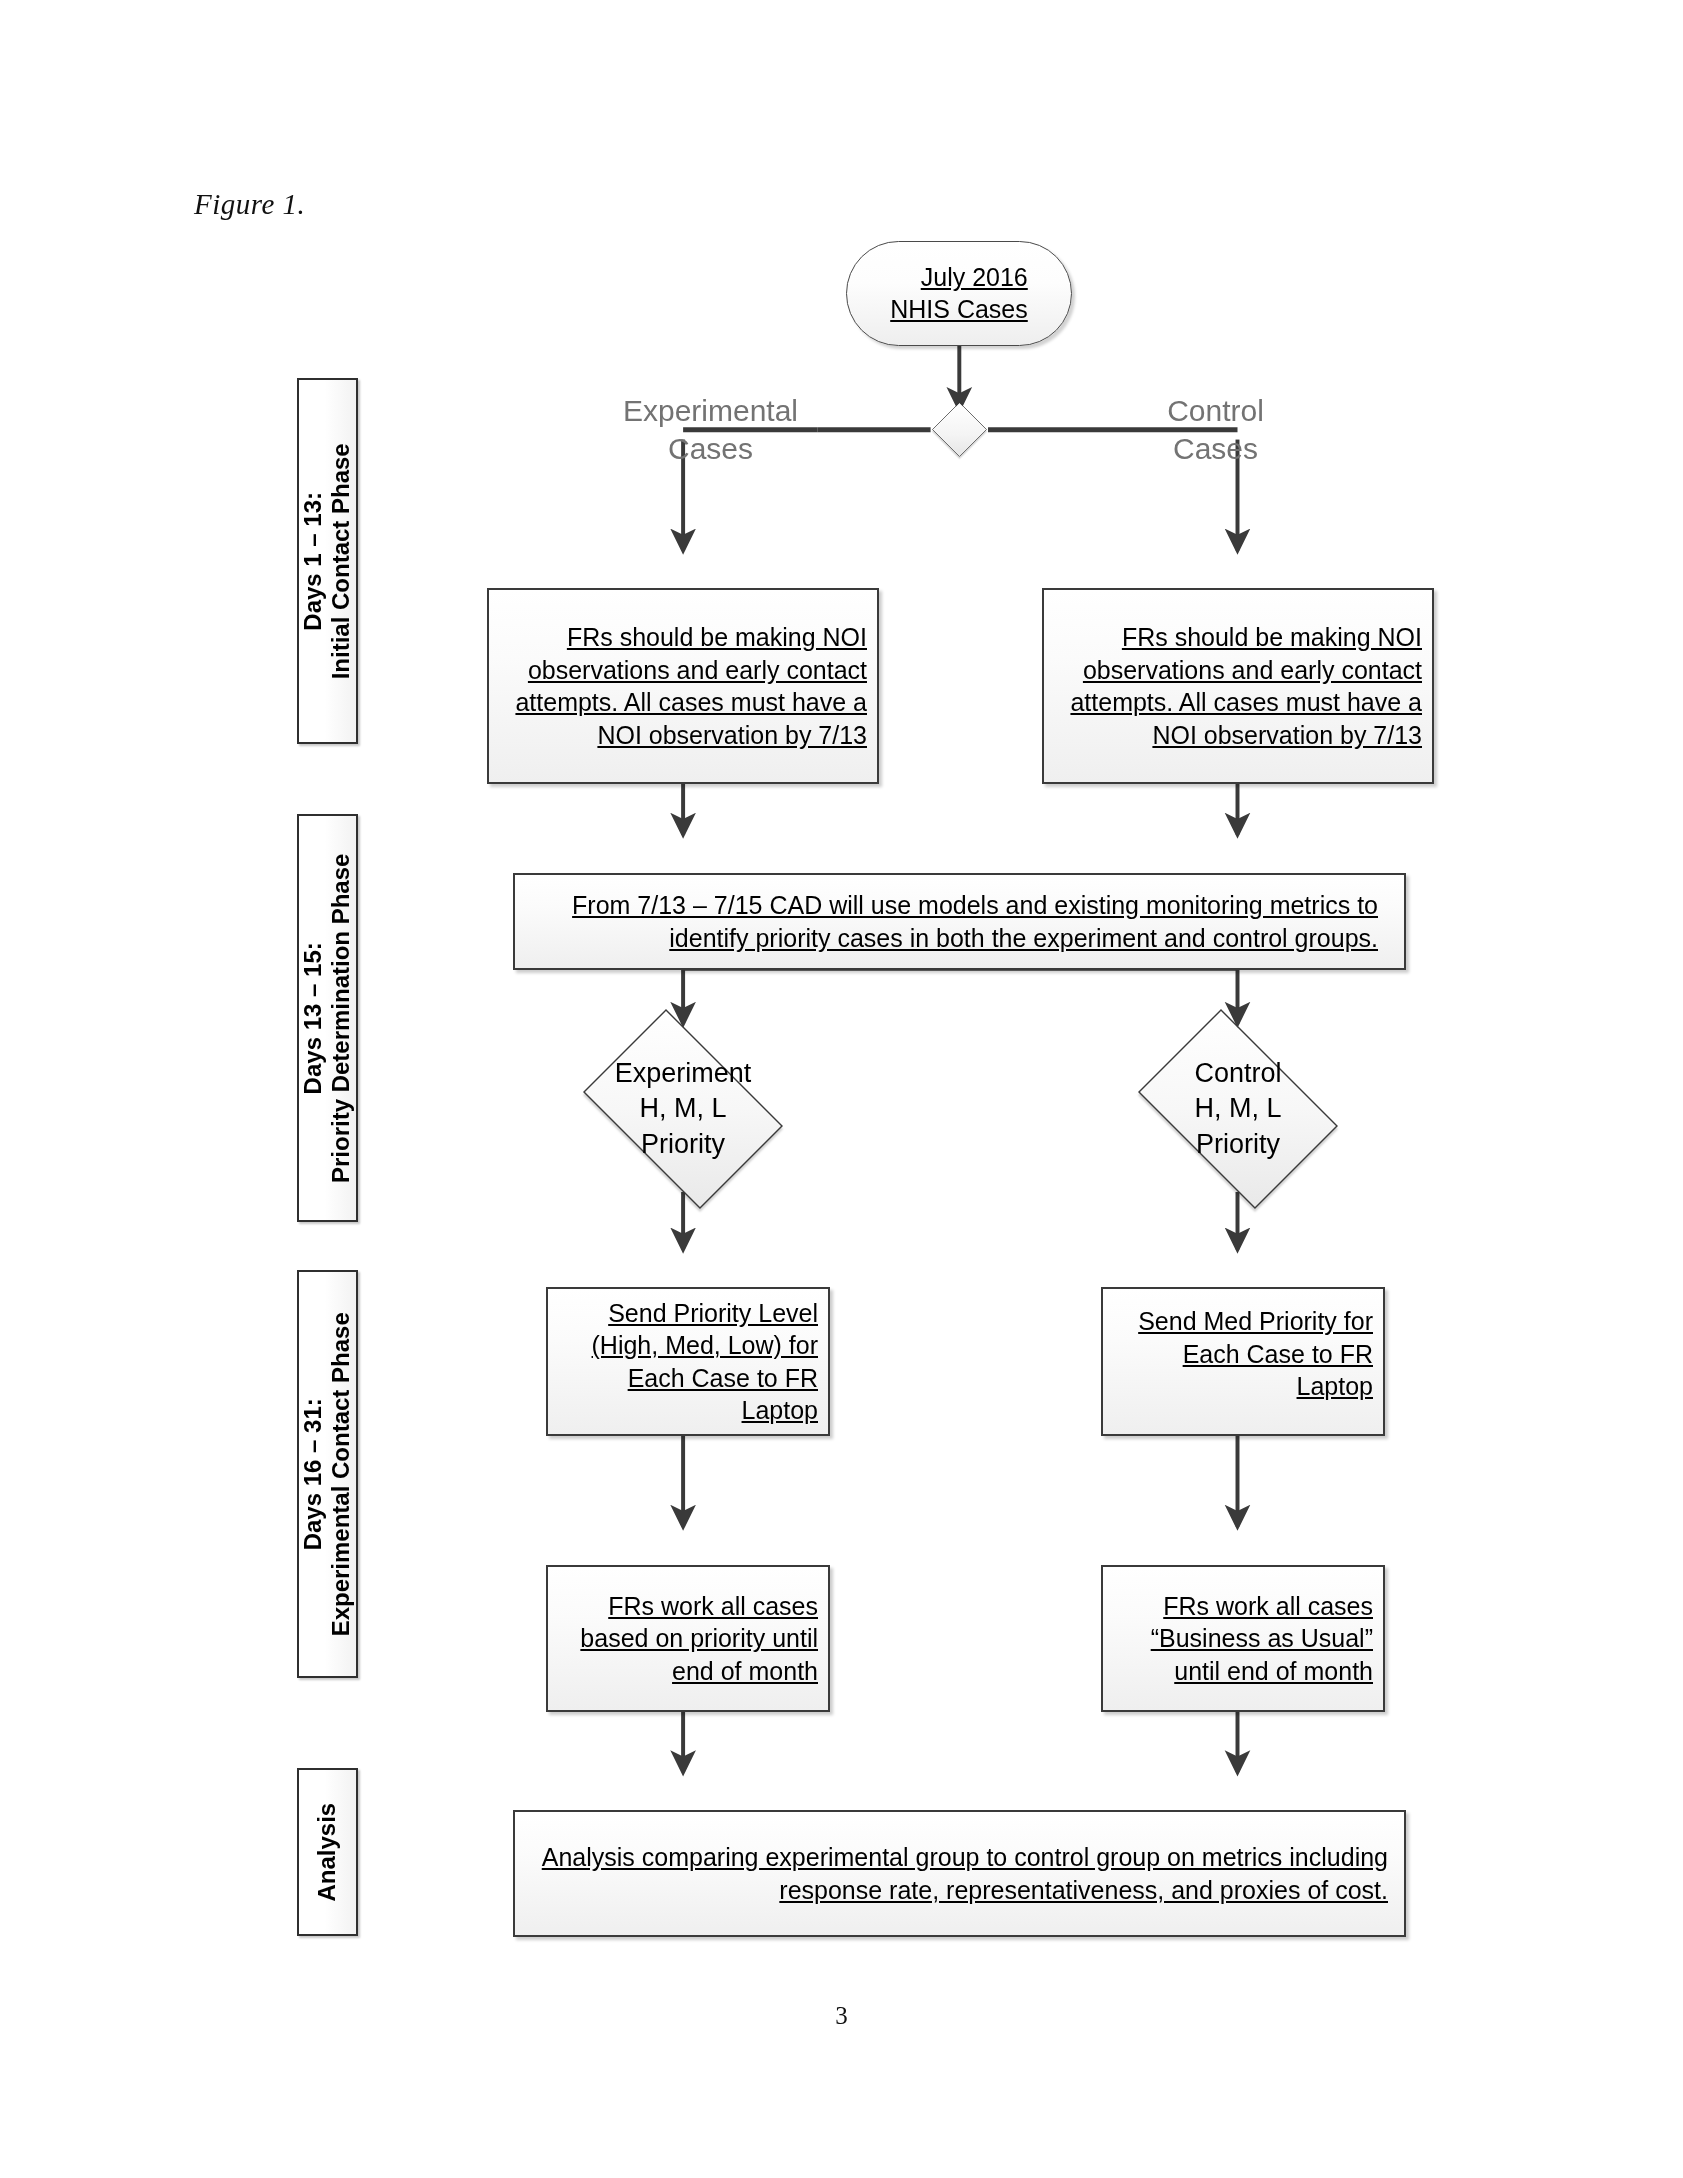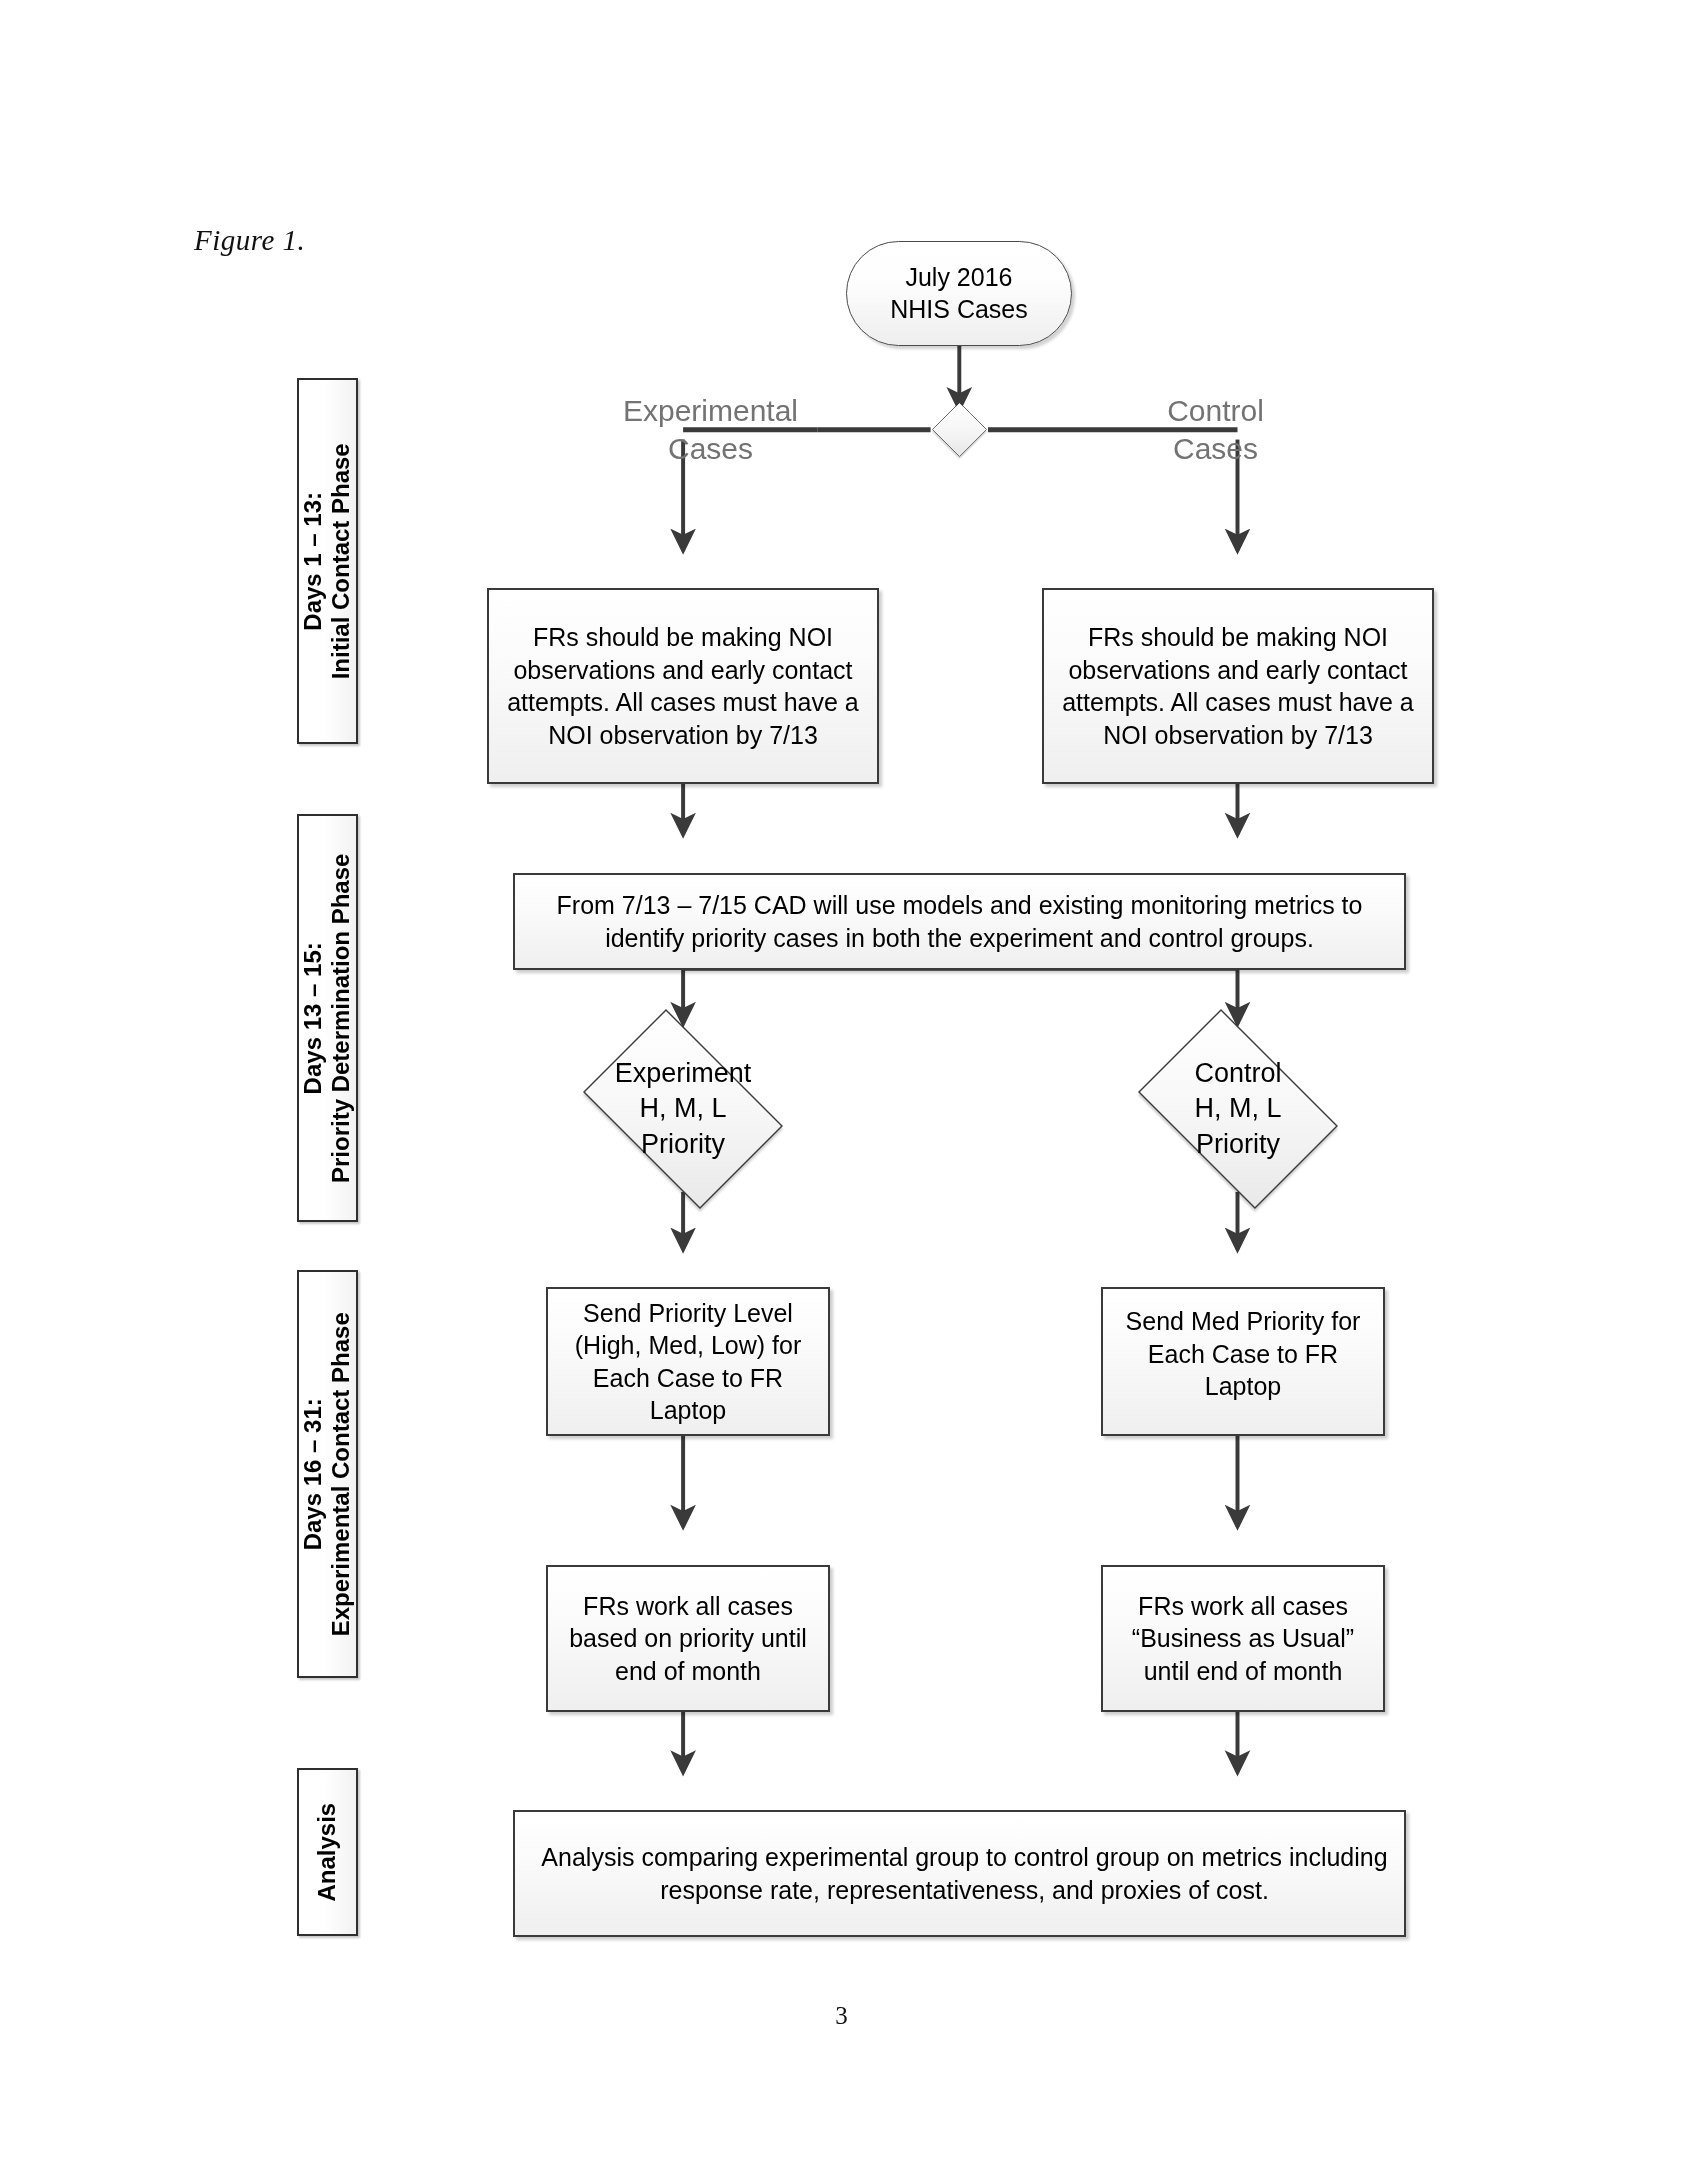--- a/index.html
+++ b/index.html
@@ -27,21 +27,20 @@
   .fig-caption {
     position: absolute;
     left: 194px;
     top: 188px;
     font-family: "Liberation Serif", serif;
     font-style: italic;
     font-size: 29px;
     letter-spacing: 0.5px;
     color: #111;
     white-space: nowrap;
-    margin-top: 36px;
   }
 
   
   .page-number {
     position: absolute;
     left: 0;
     top: 2002px;
     width: 1683px;
     text-align: center;
     font-family: "Liberation Serif", serif;
@@ -73,21 +72,22 @@
   .phase-band .rot .l1 { display: block; }
   .phase-band .rot .l2 { display: block; }
 
   
   .node {
     position: absolute;
     box-sizing: border-box;
     display: flex;
     align-items: center;
     justify-content: center;
-    text-align: center;
+    text-align: right;
+    text-decoration: underline;
   }
 
   .proc {
     border: 2px solid #3a3a3a;
     background: linear-gradient(to bottom, #ffffff 0%, #fbfbfb 35%, #efefef 100%);
     box-shadow: 3px 3px 3px rgba(0,0,0,0.20);
     font-size: 25px;
     line-height: 1.30;
     padding: 6px 10px;
     margin-top: 36px;

